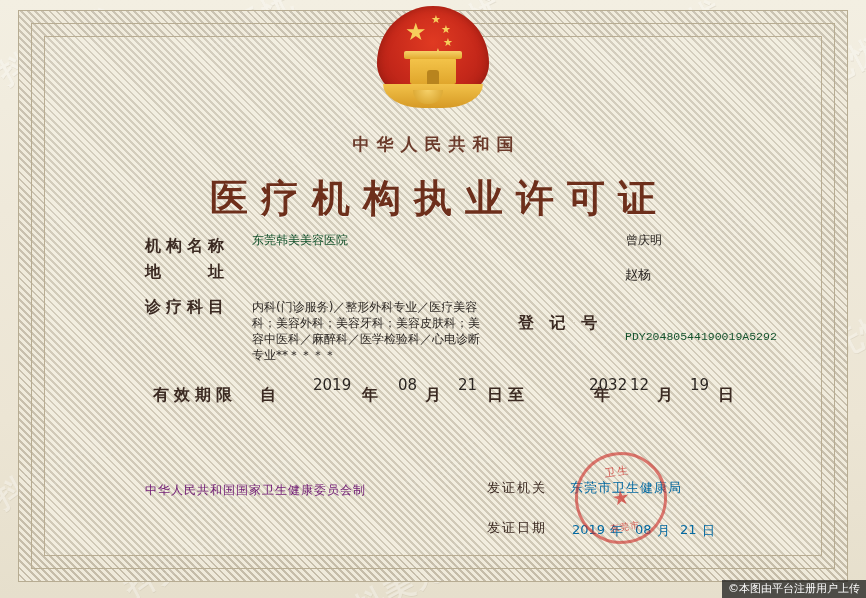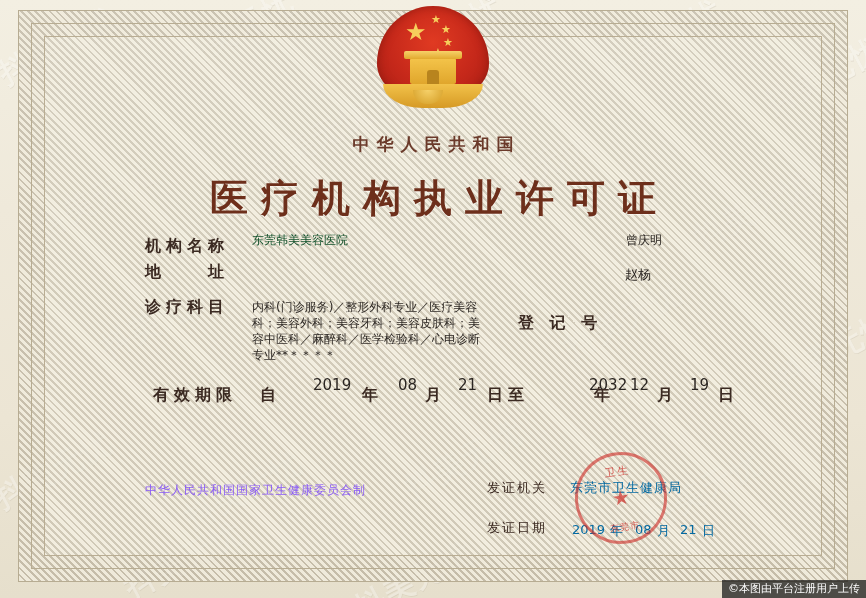--- a/index.html
+++ b/index.html
@@ -262,21 +262,21 @@
     letter-spacing: 2px;
     color: #3b2a22;
     font-family: "DejaVu Serif", "Liberation Serif", serif;
   }
 
   #issuer-note {
     position: absolute;
     left: 145px;
     top: 482px;
     font-size: 12px;
-    color: #8b5cf6;
+    color: #701a75;
     letter-spacing: 1px;
     font-family: "DejaVu Serif", "Liberation Serif", serif;
   }
 
   .foot-label {
     position: absolute;
     font-size: 13px;
     color: #3b2a22;
     letter-spacing: 2px;
     font-family: "DejaVu Serif", "Liberation Serif", serif;
@@ -399,20 +399,21 @@
   <div class="field-label" style="left:145px; top:262px;">地　　址</div>
 
   <div class="field-label" style="left:145px; top:297px;">诊疗科目</div>
   <div class="field-value-wrap" style="left:252px; top:299px; width:238px; font-size:12px; line-height:16px;">内科(门诊服务)／整形外科专业／医疗美容科；美容外科；美容牙科；美容皮肤科；美容中医科／麻醉科／医学检验科／心电诊断专业**＊＊＊＊</div>
 
   <div class="field-value-hand" style="left:626px; top:232px; font-size:12px;">曾庆明</div>
 
   <div class="field-value-hand" style="left:625px; top:266px; font-size:13px;">赵杨</div>
 
   <div class="field-label" style="left:518px; top:313px;">登 记 号</div>
+  <div class="field-value" style="left:625px; top:330px; font-size:11.5px;">PDY20480544190019A5292</div>
 
   <div class="validity-cn" style="left:145px; top:385px; letter-spacing:5px;margin-left:8px;">有效期限</div>
   <div class="validity-cn" style="left:260px; top:385px;">自</div>
   <div class="validity-num" style="left:313px; top:376px;">2019</div>
   <div class="validity-cn" style="left:362px; top:385px;">年</div>
   <div class="validity-num" style="left:398px; top:376px;">08</div>
   <div class="validity-cn" style="left:425px; top:385px;">月</div>
   <div class="validity-num" style="left:458px; top:376px;">21</div>
   <div class="validity-cn" style="left:487px; top:385px;">日</div>
   <div class="validity-cn" style="left:508px; top:385px;">至</div>

